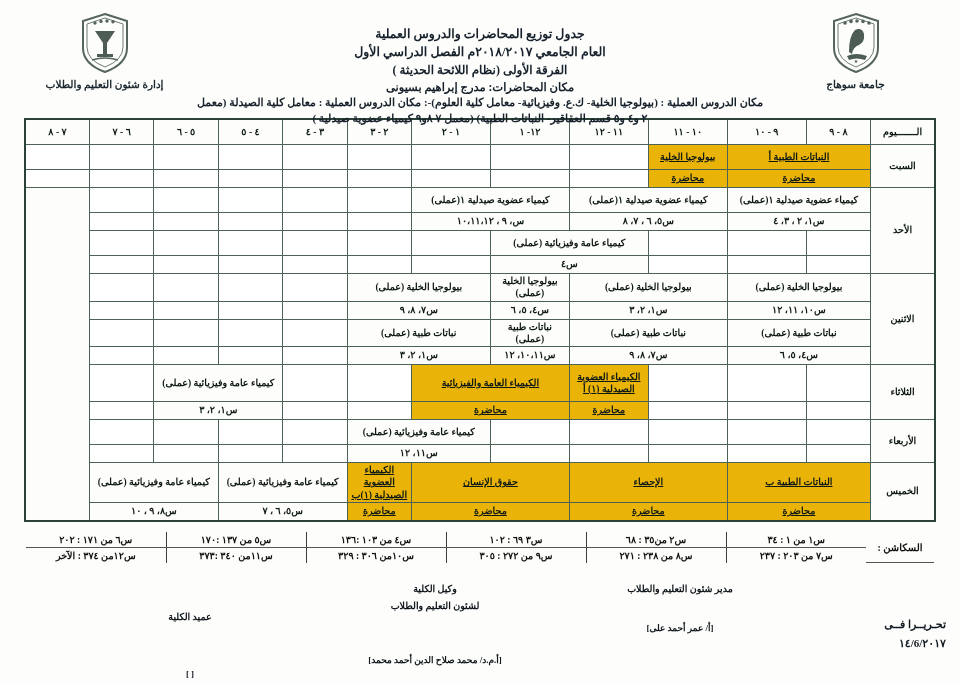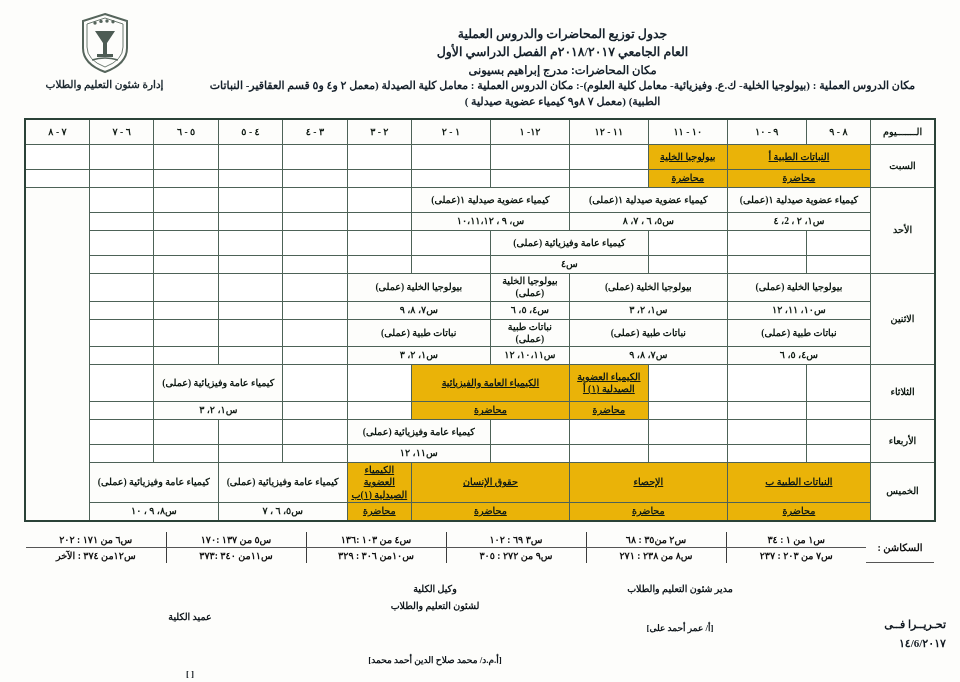--- a/index.html
+++ b/index.html
@@ -86,24 +86,40 @@
   .sig-name-c{margin-top:40px;}
   .dateblk{position:absolute;right:14px;top:52px;text-align:right;font-size:11px;line-height:1.7;letter-spacing:1px;color:#101820;font-weight:bold;}
 </style>
 </head>
 <body>
 
 <div class="page">
 
   <div class="masthead">
 
+    <div class="crest-block">
+      <svg class="crest" viewBox="0 0 54 62">
+        <path d="M27 2 L49 9 L49 36 Q49 52 27 60 Q5 52 5 36 L5 9 Z" fill="none" stroke="#56655c" stroke-width="2"></path>
+        <path d="M27 6 L45 12 L45 35 Q45 48 27 55 Q9 48 9 35 L9 12 Z" fill="none" stroke="#6d7a71" stroke-width="1"></path>
+        <circle cx="16" cy="11" r="1.8" fill="#56655c"></circle>
+          <circle cx="22" cy="9.4" r="1.8" fill="#56655c"></circle>
+        <circle cx="28" cy="9" r="1.8" fill="#56655c"></circle>
+          <circle cx="34" cy="9.4" r="1.8" fill="#56655c"></circle>
+        <circle cx="40" cy="11" r="1.8" fill="#56655c"></circle>
+        <path d="M20 40 Q20 24 26 18 Q33 15 35 22 Q36 30 30 33 Q24 35 23 42 Z" fill="#4d5c54"></path>
+        <path d="M18 44 Q27 40 38 44 L36 48 Q27 45 20 48 Z" fill="#4d5c54"></path>
+        <text x="27" y="51" font-size="5" text-anchor="middle" fill="#4d5c54">★</text>
+      </svg>
+      <div class="crest-label">جامعة سوهاج</div>
+    </div>
 
     <div class="titles">
       <div class="t-line t1">جدول توزيع المحاضرات والدروس العملية</div>
       <div class="t-line t2">العام الجامعي ٢٠١٨/٢٠١٧م الفصل الدراسي الأول</div>
+      <div class="t-line t3">الفرقة الأولى (نظام اللائحة الحديثة )</div>
       <div class="t-line t4">مكان المحاضرات: مدرج إبراهيم بسيونى</div>
       <div class="t-line t5">مكان الدروس العملية : (بيولوجيا الخلية- ك.ع. وفيزيائية- معامل كلية العلوم)-: مكان الدروس العملية : معامل كلية الصيدلة (معمل ٢ و٤ و٥ قسم العقاقير- النباتات الطبية) (معمل ٧ ٨و٩ كيمياء عضوية صيدلية )</div>
     </div>
 
     <div class="crest-block">
       <svg class="crest" viewBox="0 0 54 62">
         <path d="M27 2 L49 9 L49 36 Q49 52 27 60 Q5 52 5 36 L5 9 Z" fill="none" stroke="#56655c" stroke-width="2"></path>
         <path d="M27 6 L45 12 L45 35 Q45 48 27 55 Q9 48 9 35 L9 12 Z" fill="none" stroke="#6d7a71" stroke-width="1"></path>
         <circle cx="17" cy="11" r="1.7" fill="#56655c"></circle>
           <circle cx="23" cy="9.4" r="1.7" fill="#56655c"></circle>
@@ -184,21 +200,21 @@
         <td class="maintext" colspan="2">كيمياء عضوية صيدلية ١(عملى)</td>
         <td class="maintext" colspan="2">كيمياء عضوية صيدلية ١(عملى)</td>
         <td class="maintext" colspan="2">كيمياء عضوية صيدلية ١(عملى)</td>
         <td class="empty"></td>
         <td class="empty"></td>
         <td class="empty"></td>
         <td class="empty"></td>
         <td class="empty"></td>
       </tr>
       <tr class="secrow">
-        <td colspan="2">س١، ٢ ، 2، ٤</td>
+        <td colspan="2">س١، ٢ ، ٣، ٤</td>
         <td colspan="2">س٥، ٦ ، ٧، ٨</td>
         <td colspan="2">س، ٩ ، ١٠،١١،١٢</td>
         <td class="empty"></td>
         <td class="empty"></td>
         <td class="empty"></td>
         <td class="empty"></td>
         <td class="empty"></td>
       </tr>
       <tr>
         <td class="empty"></td>

